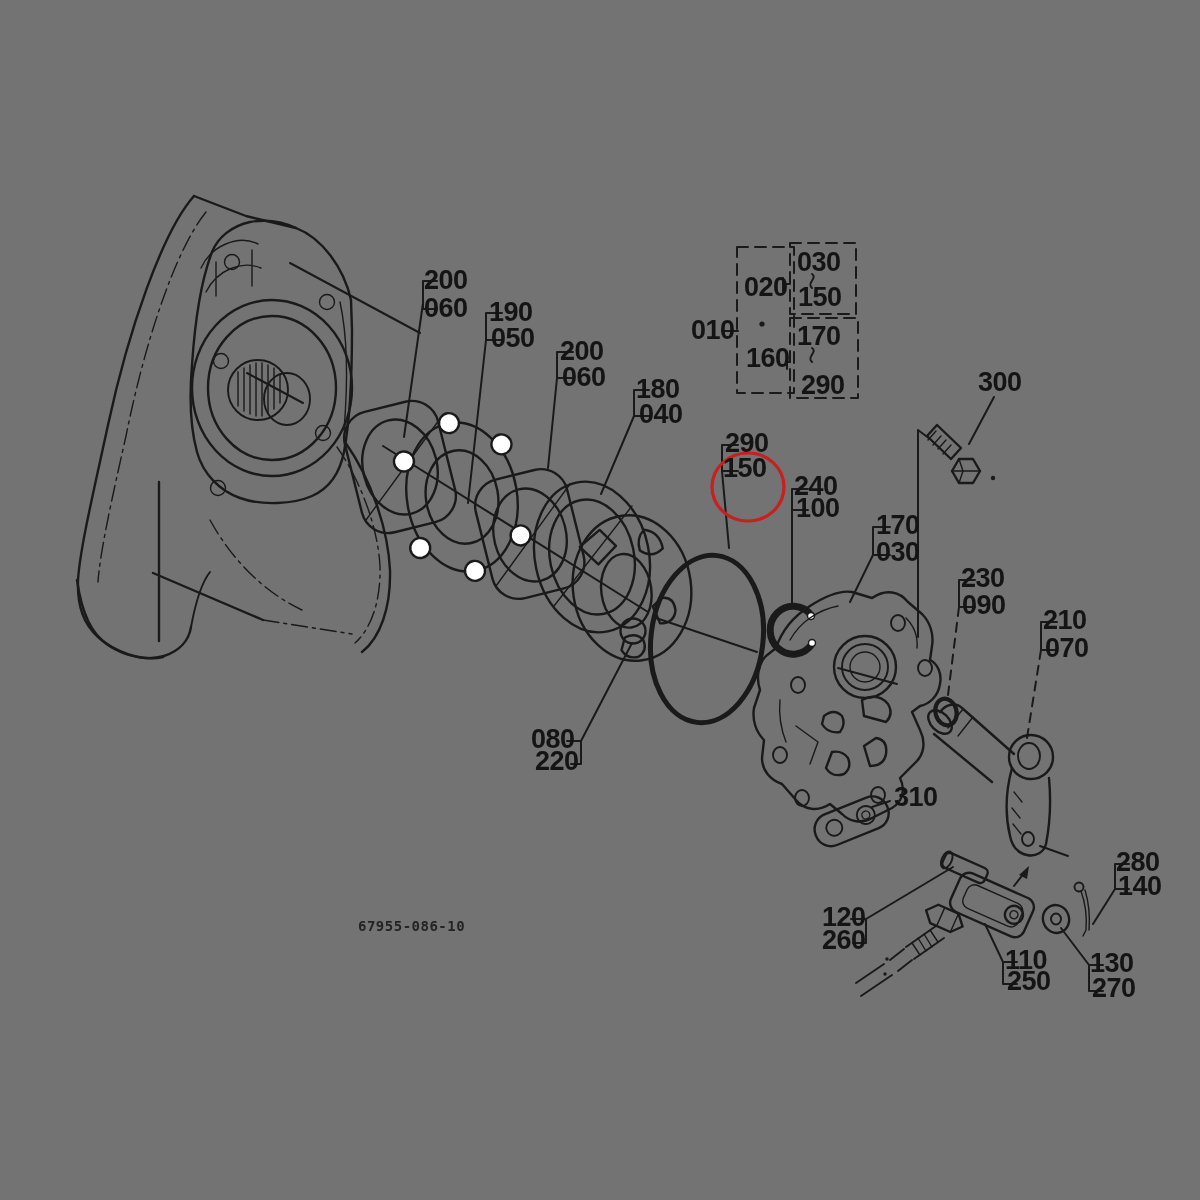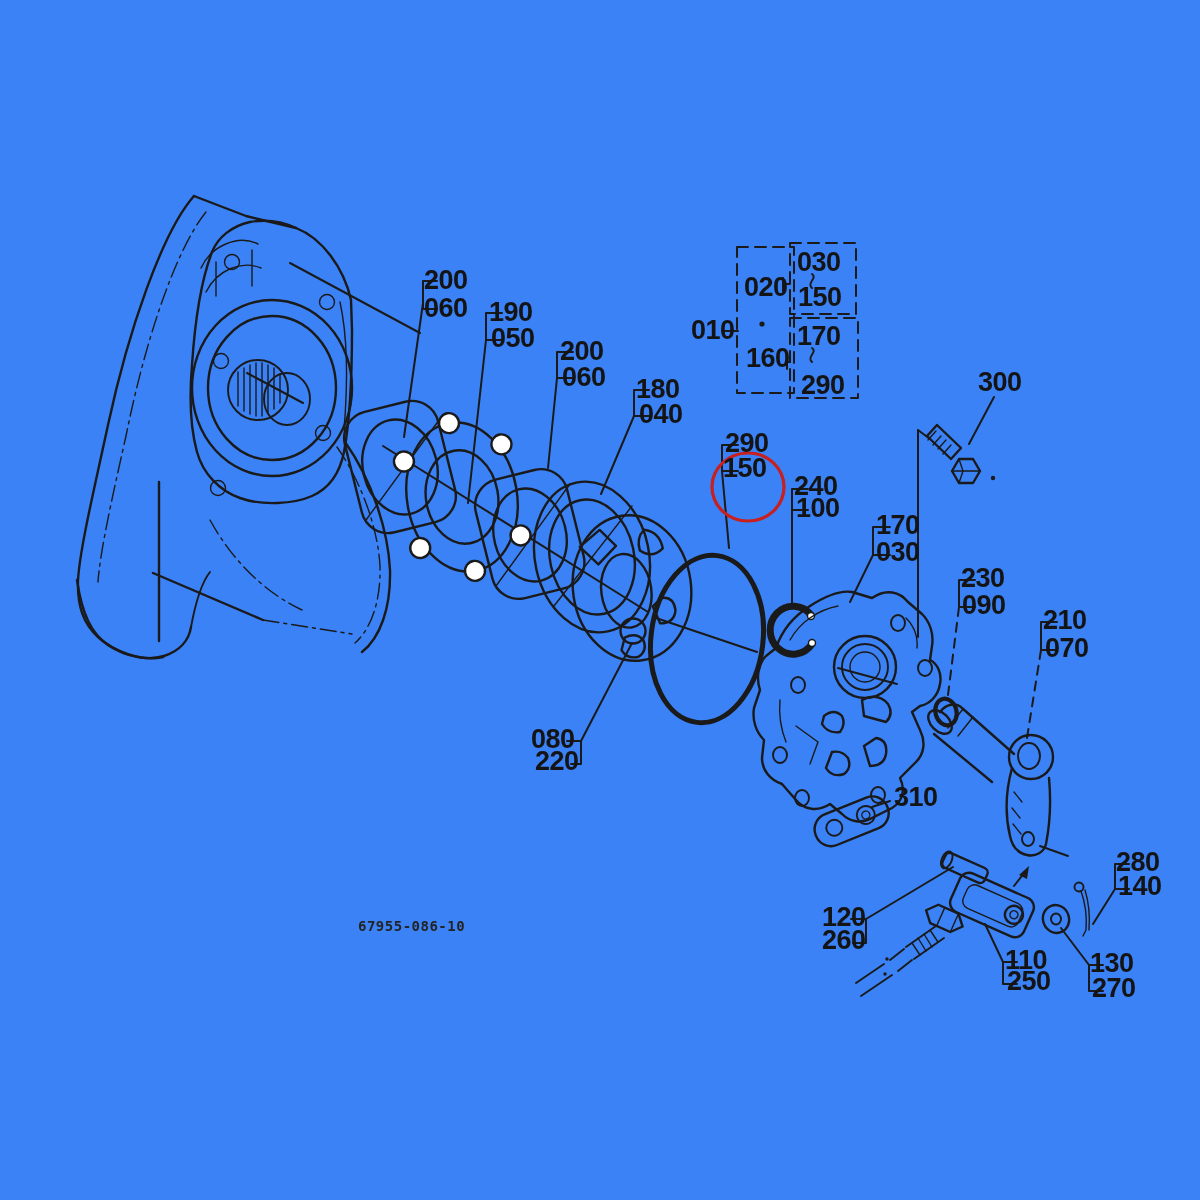--- a/index.html
+++ b/index.html
@@ -1,16 +1,16 @@
 <!DOCTYPE html>
 <html><head>
 <meta charset="utf-8">
 <style>
   html,body { margin:0; padding:0; background:#ffffff; }
-  .stage { position:relative; width:1200px; height:1200px; background:#3b82f6; overflow:hidden; }
+  .stage { position:relative; width:1200px; height:1200px; background:#737373; overflow:hidden; }
   svg { position:absolute; left:0; top:0; }
   .pt  { stroke:#1a1a1a; stroke-width:2.4; fill:none; stroke-linecap:round; stroke-linejoin:round; }
   .tn  { stroke-width:1.4; }
   .md  { stroke-width:1.9; }
   .tk  { stroke-width:5; }
   .wf  { fill:#ffffff; }
   .bf  { fill:#1a1a1a; stroke:none; }
   .ld  { stroke:#1a1a1a; stroke-width:2; fill:none; stroke-linecap:round; stroke-linejoin:round; }
   .ldd { stroke-dasharray:9 7; }
   .dsh { stroke-dasharray:11 7; }

